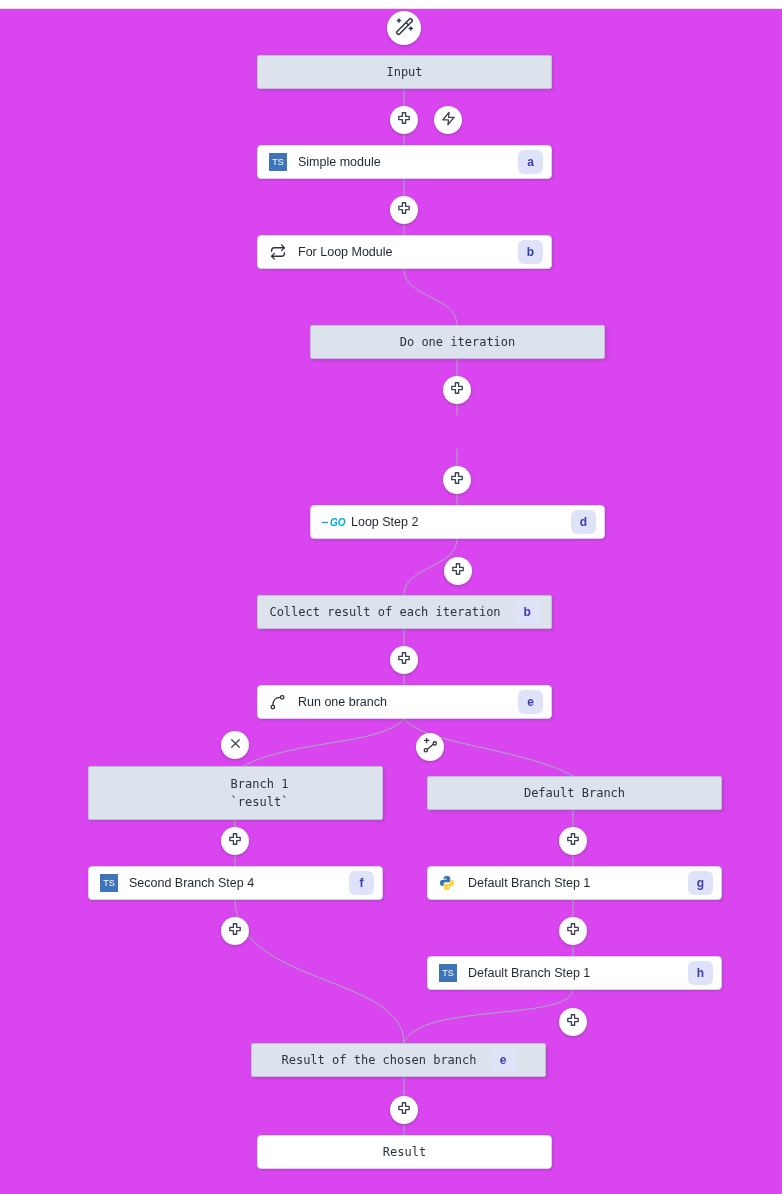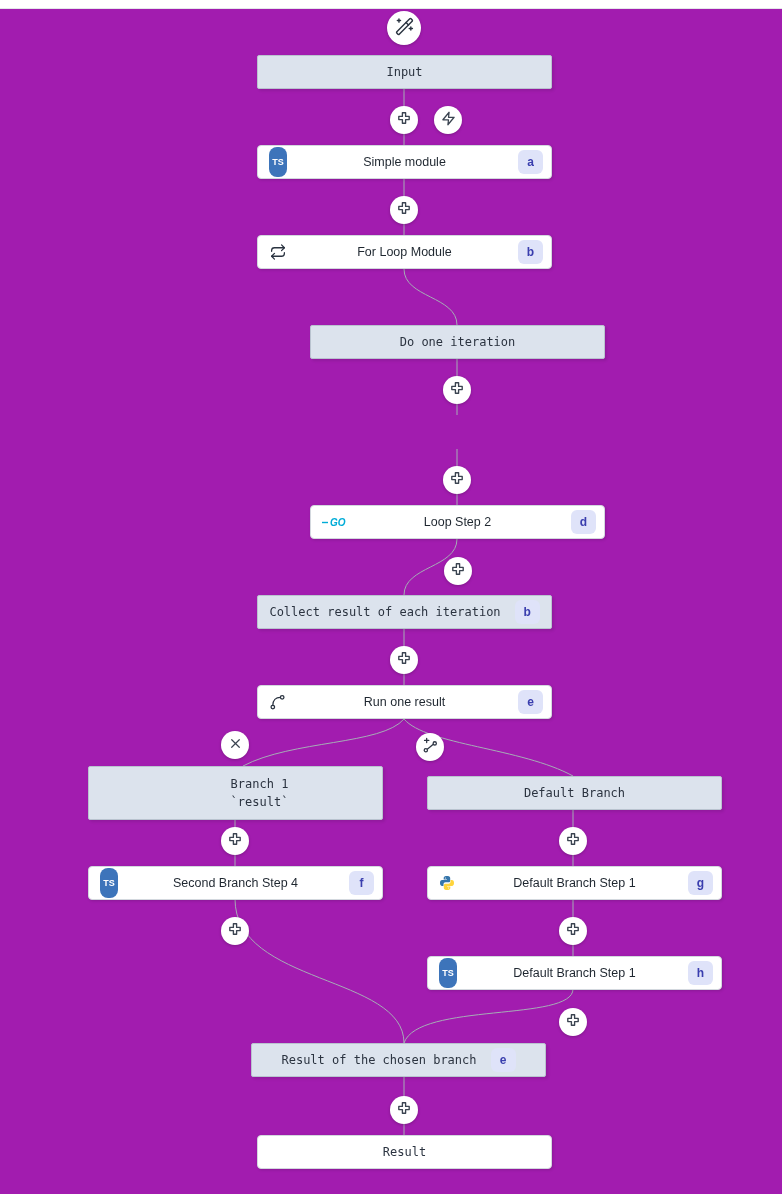--- a/index.html
+++ b/index.html
@@ -1,35 +1,35 @@
 <!DOCTYPE html>
 <html><head>
 <meta charset="utf-8">
 <style>
   html,body{margin:0;padding:0;background:#f2f4f6;}
-  .canvas{position:relative;width:782px;height:1194px;background:#a21caf;overflow:hidden;
+  .canvas{position:relative;width:782px;height:1194px;background:#d946ef;overflow:hidden;
           font-family:"Liberation Sans",sans-serif;}
   .topbar{position:absolute;left:0;top:0;width:782px;height:8px;background:#ffffff;
           border-bottom:1px solid #e4e6ea;}
   svg.wires{position:absolute;left:0;top:0;pointer-events:none;}
   .node{position:absolute;box-sizing:border-box;width:295px;height:34px;
         display:flex;align-items:center;justify-content:center;cursor:pointer;}
   .node.white{background:#ffffff;border:1px solid #d3d8de;border-radius:4px;
         box-shadow:1px 1px 3px rgba(0,0,0,.15);}
   .node.gray{background:#dce3ed;border:1px solid #b9c3cf;border-radius:2px;
         box-shadow:2px 2px 3px rgba(0,0,0,.10);
         font-family:"DejaVu Sans Mono","Liberation Mono",monospace;font-size:12px;color:#2b3340;}
-  .node .module-label{position:absolute;left:40px;right:40px;text-align:center;
+  .node .module-label{position:absolute;left:40px;right:40px;text-align:left;
         font-size:12.5px;color:#1f2730;}
   .node .mono-label{font-family:"DejaVu Sans Mono","Liberation Mono",monospace;
         font-size:12px;color:#2b3340;}
   .lang-icon{position:absolute;left:11px;top:50%;transform:translateY(-50%);
         display:flex;align-items:center;}
-  .ts-box{width:18px;height:30px;background:#3d74ba;border-radius:8px;color:#fff;
-        font-weight:bold;font-size:9px;display:flex;align-items:center;justify-content:center;}
+  .ts-box{width:18px;height:18px;background:#3d74ba;border-radius:0;color:#fff;
+        font-weight:normal;font-size:9px;display:flex;align-items:center;justify-content:center;}
   .badge{position:absolute;right:8px;top:50%;transform:translateY(-50%);
         width:25px;height:24px;border-radius:6px;background:#dfe3f9;color:#3a3eae;
         font-weight:bold;font-size:12px;font-family:"Liberation Sans",sans-serif;
         display:flex;align-items:center;justify-content:center;}
   .badge.inline{position:static;transform:none;margin-left:14px;flex:0 0 auto;}
   .two-line{flex-direction:column;line-height:18px;padding-left:48px;}
   .circle{position:absolute;width:28px;height:28px;border-radius:50%;background:#fff;
         box-shadow:0 1px 3px rgba(0,0,0,.22);display:flex;align-items:center;
         justify-content:center;transform:translate(-50%,-50%);cursor:pointer;}
   .circle.big{width:34px;height:34px;}
@@ -175,21 +175,21 @@
   </div>
 
   <div class="node white" style="left:257px;top:685px">
     <span class="lang-icon">
       <svg width="17" height="17" viewBox="0 0 20 20" fill="none" stroke="#2a3340" stroke-width="1.5">
         <circle cx="4.5" cy="16" r="2.1"></circle>
           <circle cx="15.5" cy="4.5" r="2.1"></circle>
         <path d="M4.5 13.9 C4.5 8.2 8 4.5 13.4 4.5"></path>
       </svg>
     </span>
-    <span class="module-label">Run one result</span>
+    <span class="module-label">Run one branch</span>
     <span class="badge">e</span>
   </div>
 
   <div class="circle" style="left:235px;top:745px">
     <span>
       <svg width="13" height="13" viewBox="0 0 24 24" fill="none" stroke="#3a4350" stroke-width="2.2" stroke-linecap="round">
           <path d="M5 5l14 14M19 5 5 19"></path>
         </svg>
     </span>
   </div>

